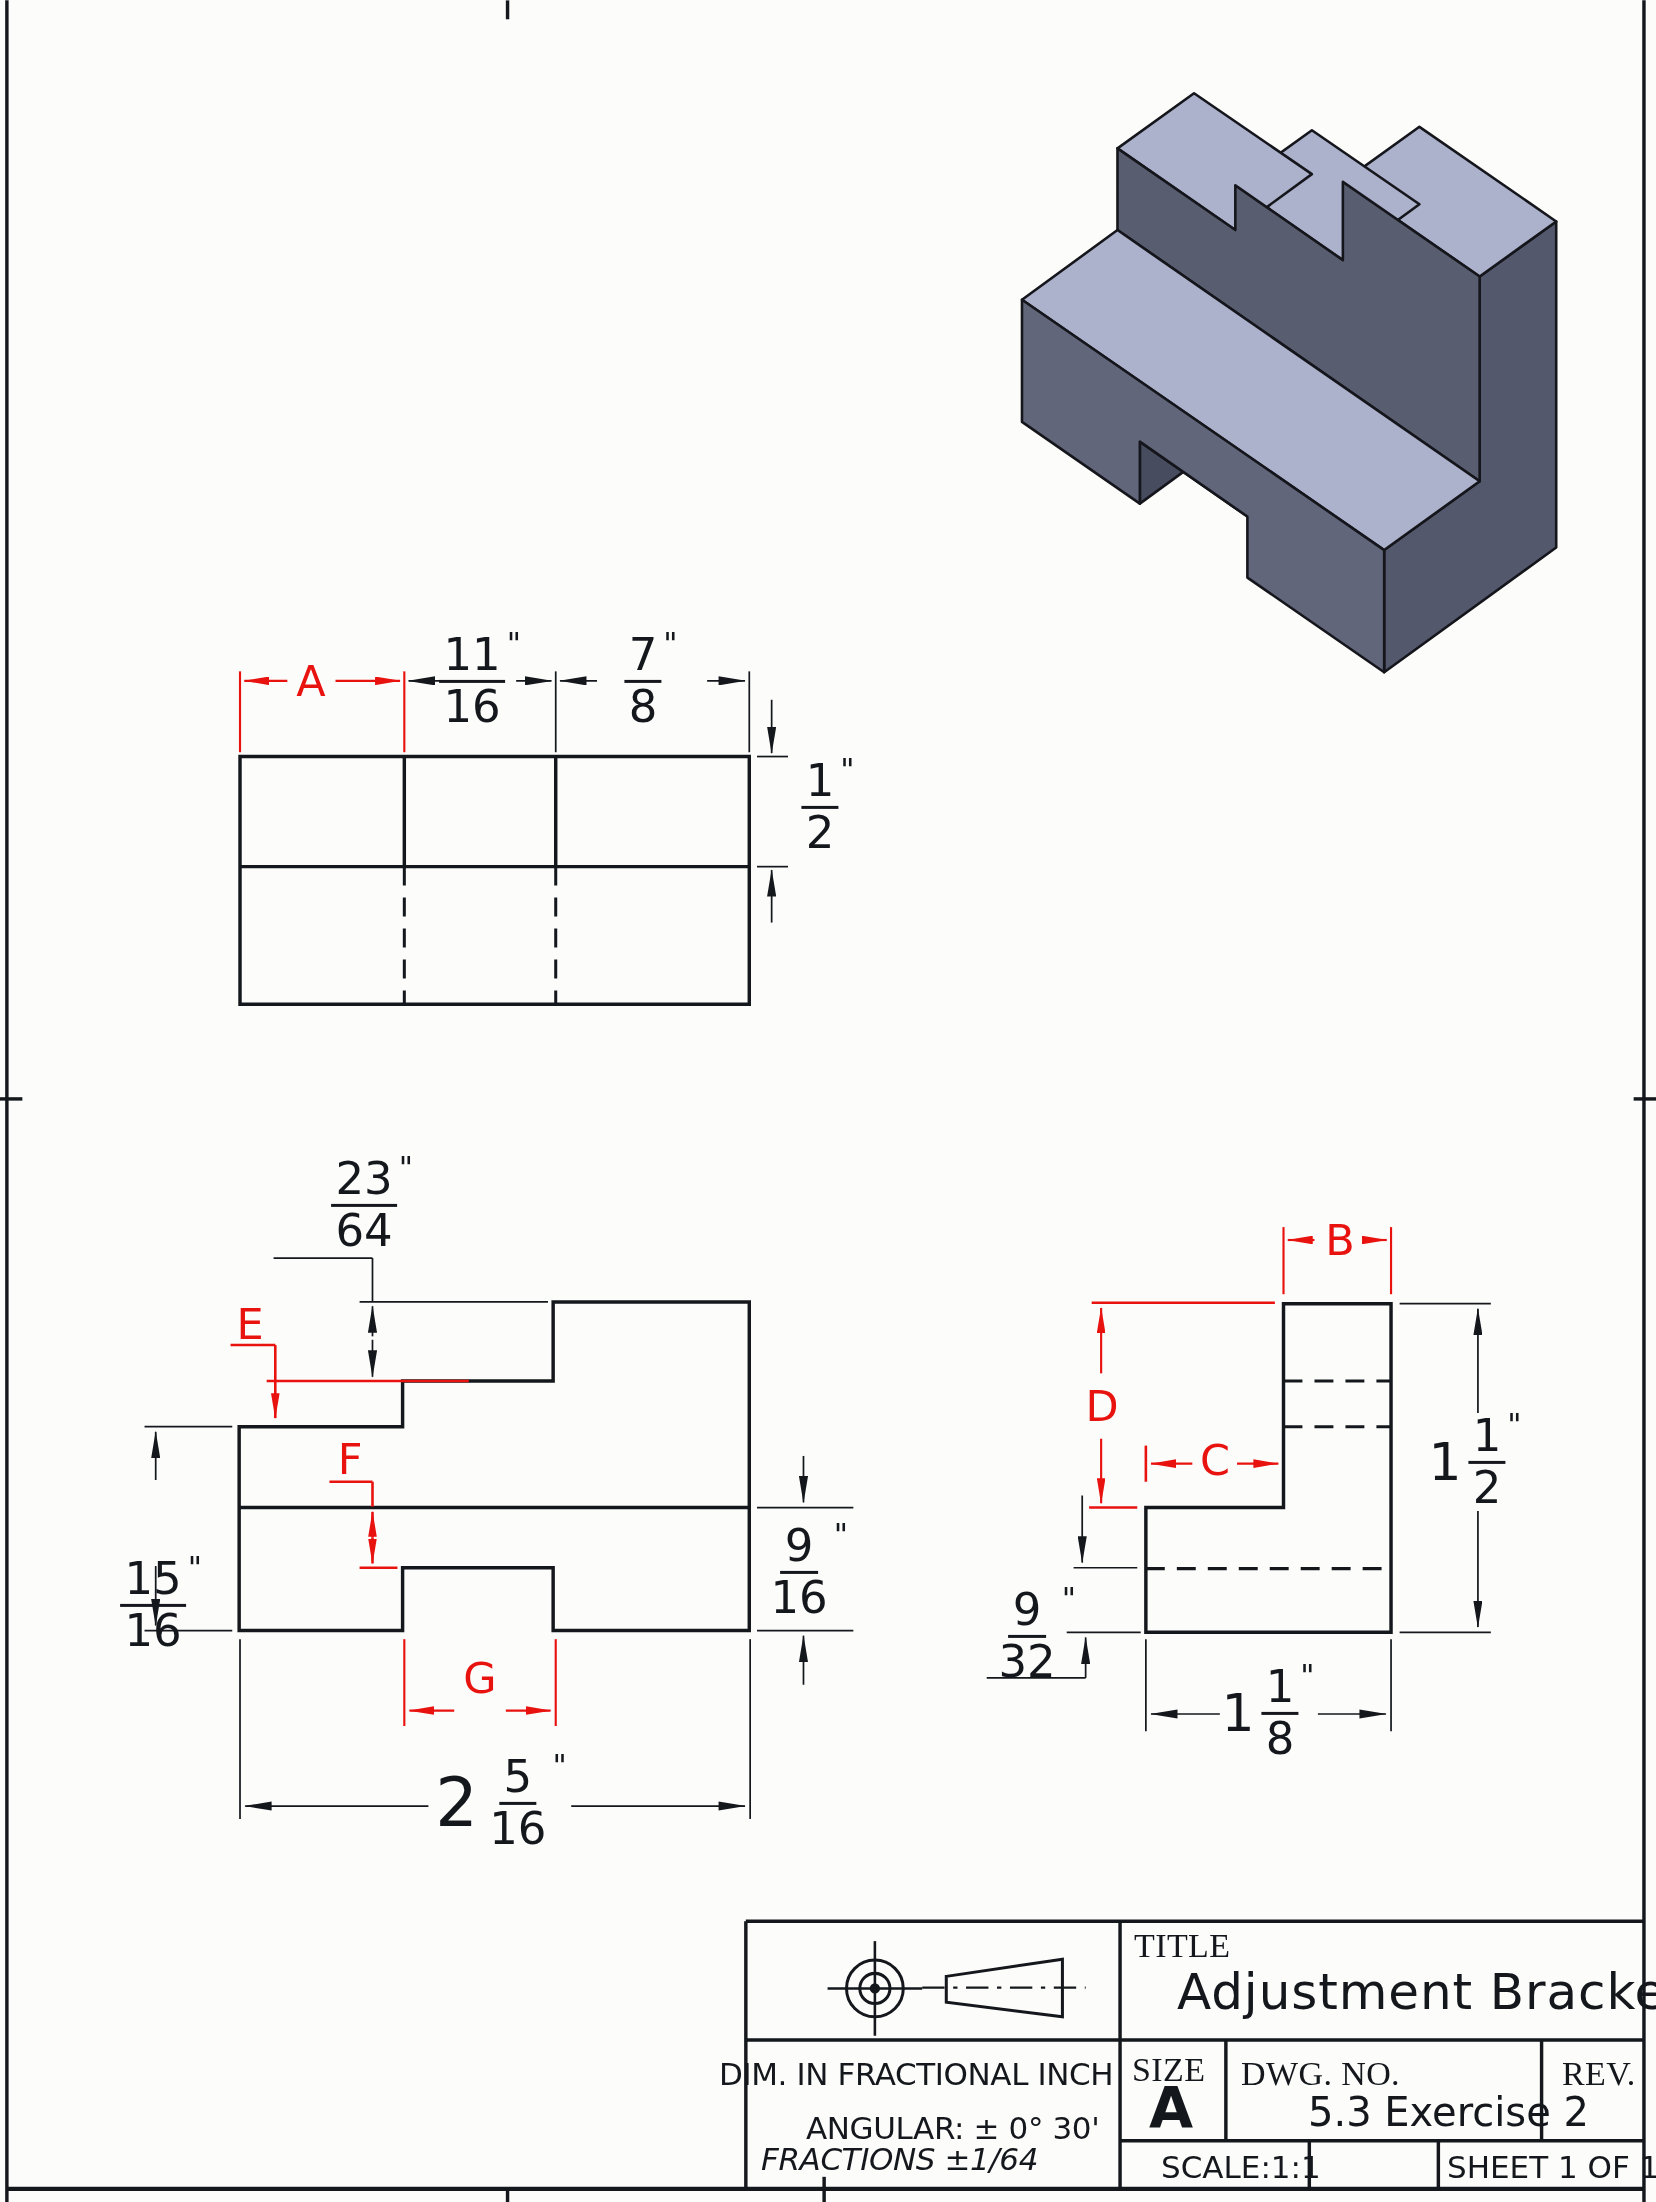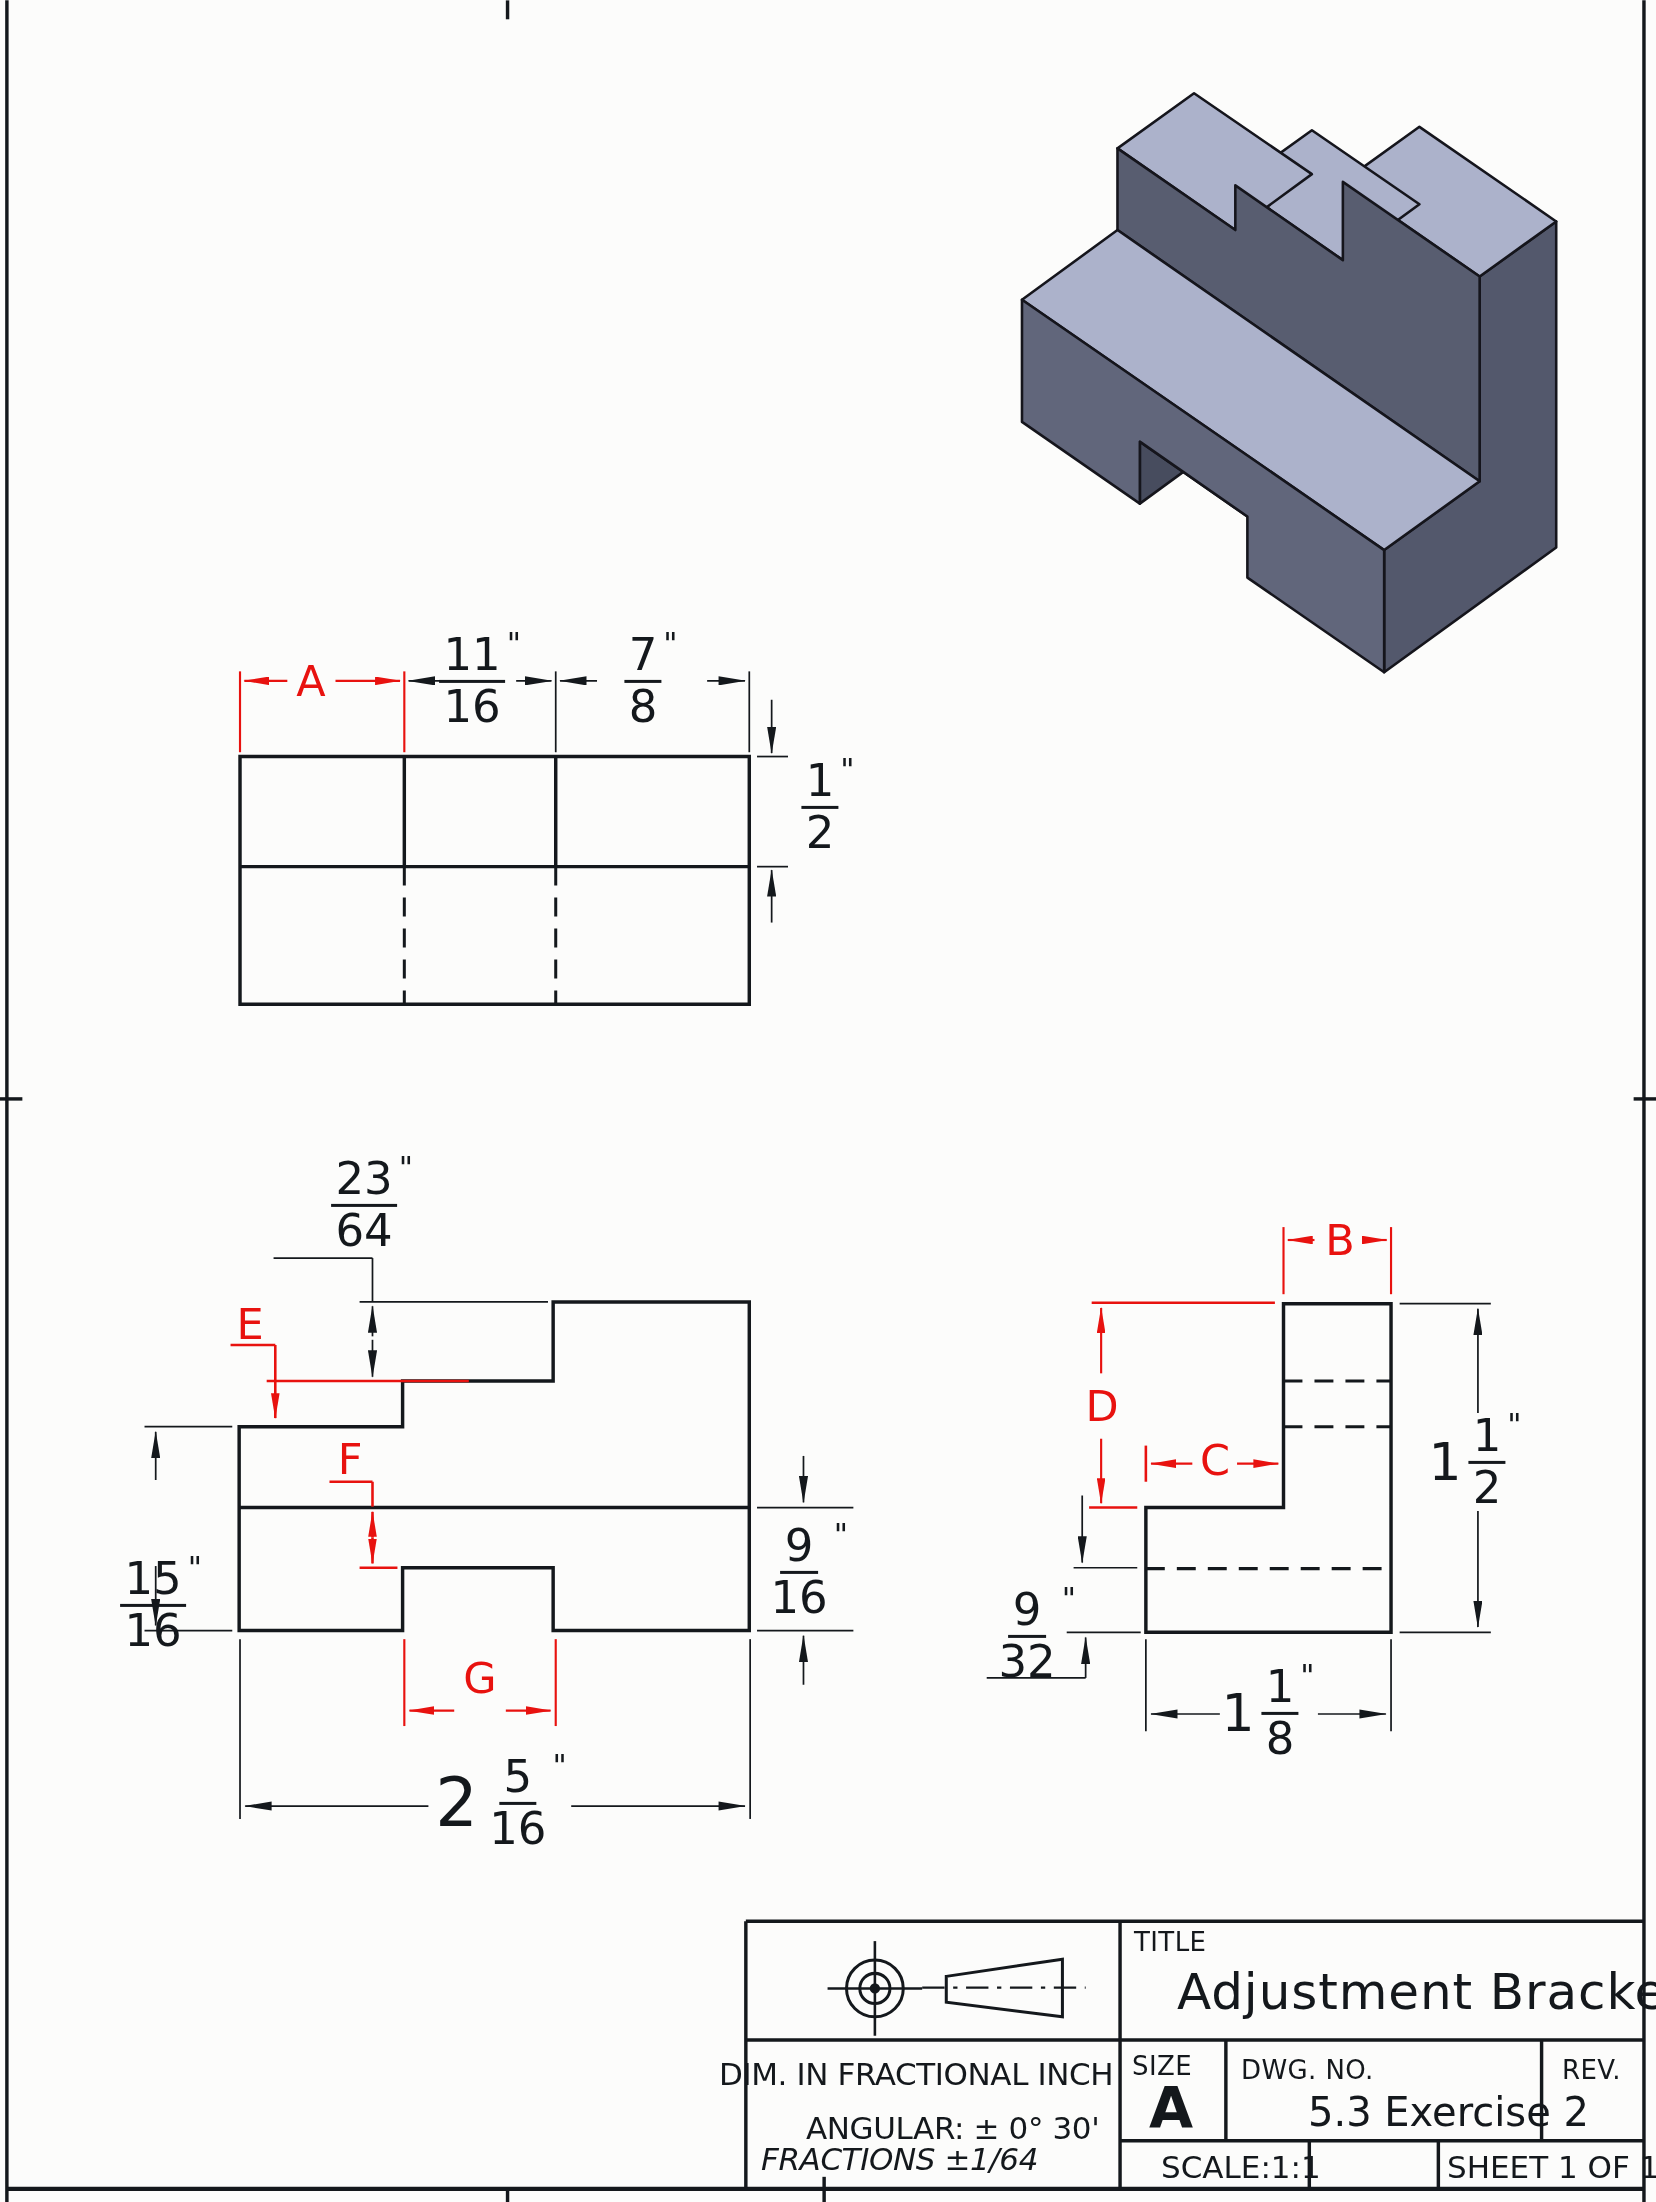--- a/index.html
+++ b/index.html
@@ -12,21 +12,21 @@
   .dimletter{font-size:43px;line-height:1;}
   
   .frac{position:absolute;display:flex;align-items:center;line-height:1;}
   .frac .whole{font-size:67px;margin-right:6.9px;}
   .frac .whole.sm{font-size:52px;}
   .fwrap{display:flex;flex-direction:column;align-items:center;}
   .num,.den{font-size:45px;line-height:1.08;padding:0 4.3px;}
   .num{border-bottom:3.4px solid #14181c;}
   .quote{font-size:31px;align-self:flex-start;margin-top:-3.4px;margin-left:1.7px;}
   
-  .tb-small{font-size:26px;letter-spacing:0.4px;}
+  .tb-small{font-size:34px;letter-spacing:0.4px;font-family:Liberation Serif, serif;}
   .tb-title{font-size:50px;letter-spacing:0.9px;}
   .tb-dwgno{font-size:40px;}
   .tb-big-a{font-size:57px;font-weight:bold;}
   .tb-row{font-size:31px;}
   .tb-tol{font-size:31px;letter-spacing:-0.4px;}
 </style>
 </head>
 <body>
 
 <div id="sheet">

